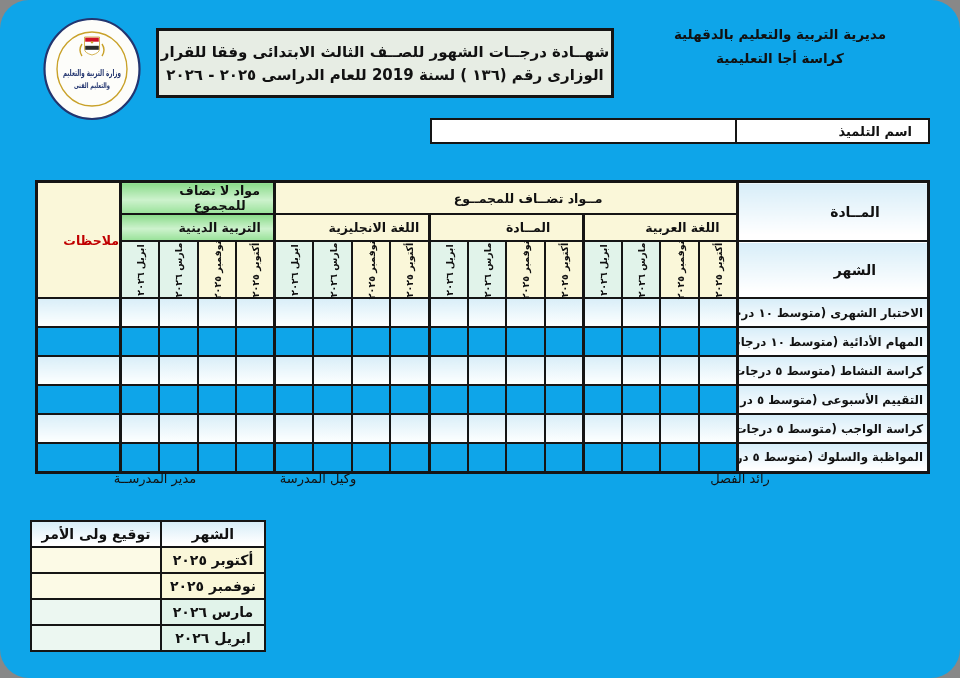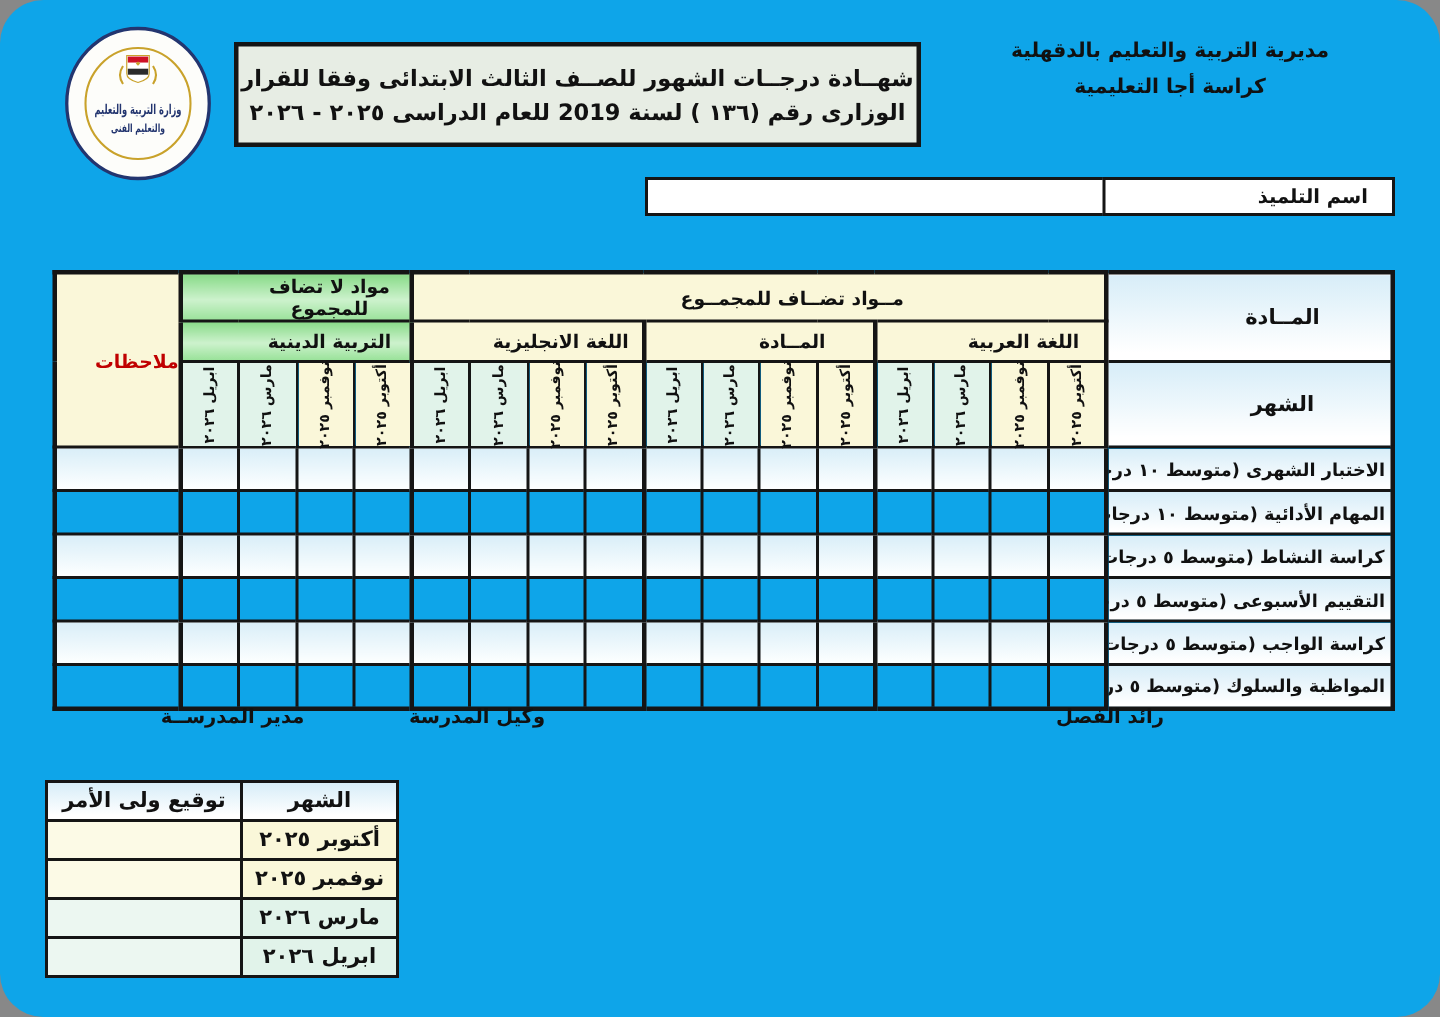--- a/index.html
+++ b/index.html
@@ -76,21 +76,21 @@
   .grades tr.r-months td:nth-child(5),
   .grades tr.r-months td:nth-child(9),
   .grades tr.r-months td:nth-child(13),
   .grades tr.r-months td:nth-child(17),
   .grades tbody td:nth-child(1),
   .grades tbody td:nth-child(5),
   .grades tbody td:nth-child(9),
   .grades tbody td:nth-child(13),
   .grades tbody td:nth-child(17){border-left-width:3px;}
   
-  .sig{position:absolute; top:471px; font-weight:bold; font-size:13px; text-align:center; width:110px;}
+  .sig{position:absolute; top:471px; font-weight:normal; font-size:13px; text-align:center; width:110px;}
   .sig.leader{left:685px;}
   .sig.deputy{left:263px;}
   .sig.principal{left:100px;}
   
   .guardian{
     position:absolute; top:520px; left:30px; width:236px;
     border-collapse:collapse; direction:rtl; table-layout:fixed;
     border:2.5px solid var(--border);
   }
   .guardian td{

